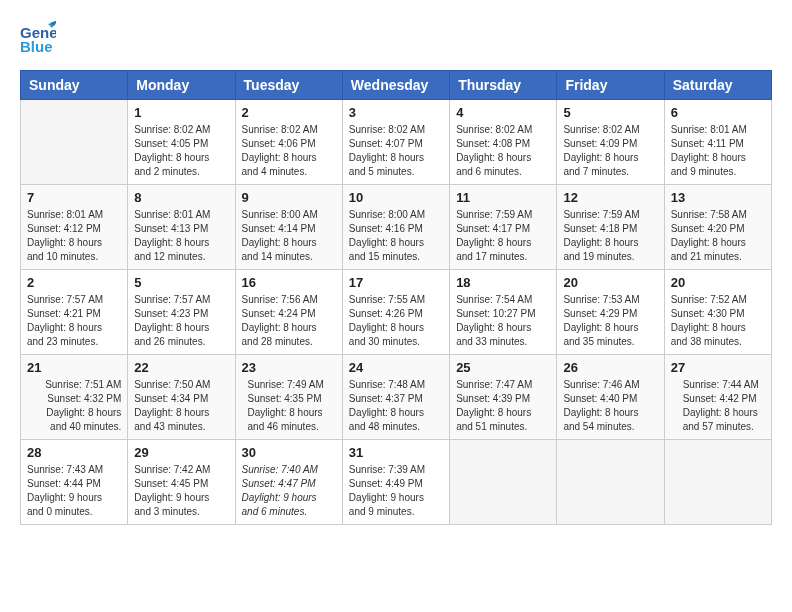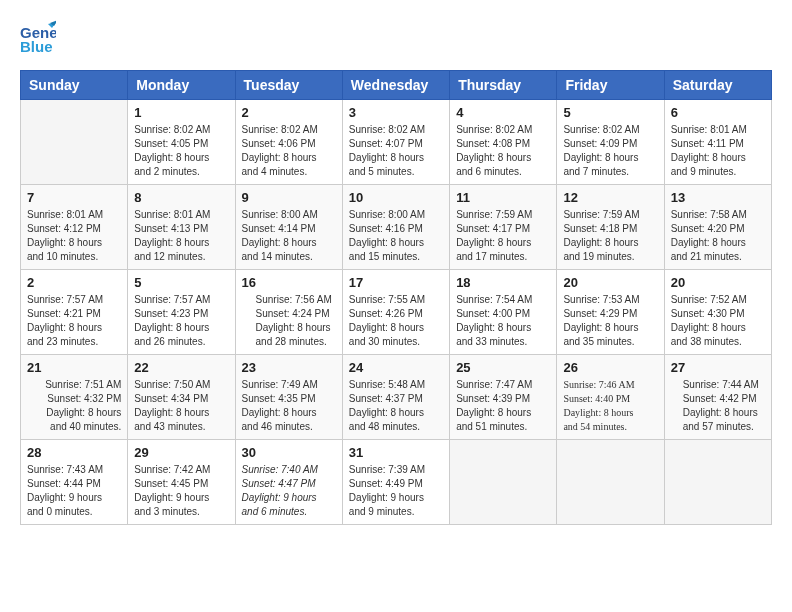--- a/index.html
+++ b/index.html
@@ -218,36 +218,36 @@
         </td>
         <td>
           <div class="day-number">5</div>
           <div class="day-info" style="white-space: pre-line;">Sunrise: 7:57 AM
 Sunset: 4:23 PM
 Daylight: 8 hours
 and 26 minutes.</div>
         </td>
         <td>
           <div class="day-number">16</div>
-          <div class="day-info" style="white-space: pre-line; margin-left: 14px;">Sunrise: 7:56 AM
+          <div class="day-info" style="white-space: pre-line;">Sunrise: 7:56 AM
 Sunset: 4:24 PM
 Daylight: 8 hours
 and 28 minutes.</div>
         </td>
         <td>
           <div class="day-number">17</div>
           <div class="day-info" style="white-space: pre-line;">Sunrise: 7:55 AM
 Sunset: 4:26 PM
 Daylight: 8 hours
 and 30 minutes.</div>
         </td>
         <td>
           <div class="day-number">18</div>
           <div class="day-info" style="white-space: pre-line;">Sunrise: 7:54 AM
-Sunset: 4:00 PM
+Sunset: 10:27 PM
 Daylight: 8 hours
 and 33 minutes.</div>
         </td>
         <td>
           <div class="day-number">20</div>
           <div class="day-info" style="white-space: pre-line;">Sunrise: 7:53 AM
 Sunset: 4:29 PM
 Daylight: 8 hours
 and 35 minutes.</div>
         </td>
@@ -269,42 +269,42 @@
         </td>
         <td>
           <div class="day-number">22</div>
           <div class="day-info" style="white-space: pre-line;">Sunrise: 7:50 AM
 Sunset: 4:34 PM
 Daylight: 8 hours
 and 43 minutes.</div>
         </td>
         <td>
           <div class="day-number">23</div>
-          <div class="day-info" style="white-space: pre-line;">Sunrise: 7:49 AM
+          <div class="day-info" style="white-space: pre-line; margin-left: 6px;">Sunrise: 7:49 AM
 Sunset: 4:35 PM
 Daylight: 8 hours
 and 46 minutes.</div>
         </td>
         <td>
           <div class="day-number">24</div>
-          <div class="day-info" style="white-space: pre-line;">Sunrise: 5:48 AM
+          <div class="day-info" style="white-space: pre-line;">Sunrise: 7:48 AM
 Sunset: 4:37 PM
 Daylight: 8 hours
 and 48 minutes.</div>
         </td>
         <td>
           <div class="day-number">25</div>
           <div class="day-info" style="white-space: pre-line;">Sunrise: 7:47 AM
 Sunset: 4:39 PM
 Daylight: 8 hours
 and 51 minutes.</div>
         </td>
         <td>
           <div class="day-number">26</div>
-          <div class="day-info" style="white-space: pre-line; font-family: Liberation Serif, serif;">Sunrise: 7:46 AM
+          <div class="day-info" style="white-space: pre-line;">Sunrise: 7:46 AM
 Sunset: 4:40 PM
 Daylight: 8 hours
 and 54 minutes.</div>
         </td>
         <td>
           <div class="day-number">27</div>
           <div class="day-info" style="white-space: pre-line; margin-left: 12px;">Sunrise: 7:44 AM
 Sunset: 4:42 PM
 Daylight: 8 hours
 and 57 minutes.</div>

